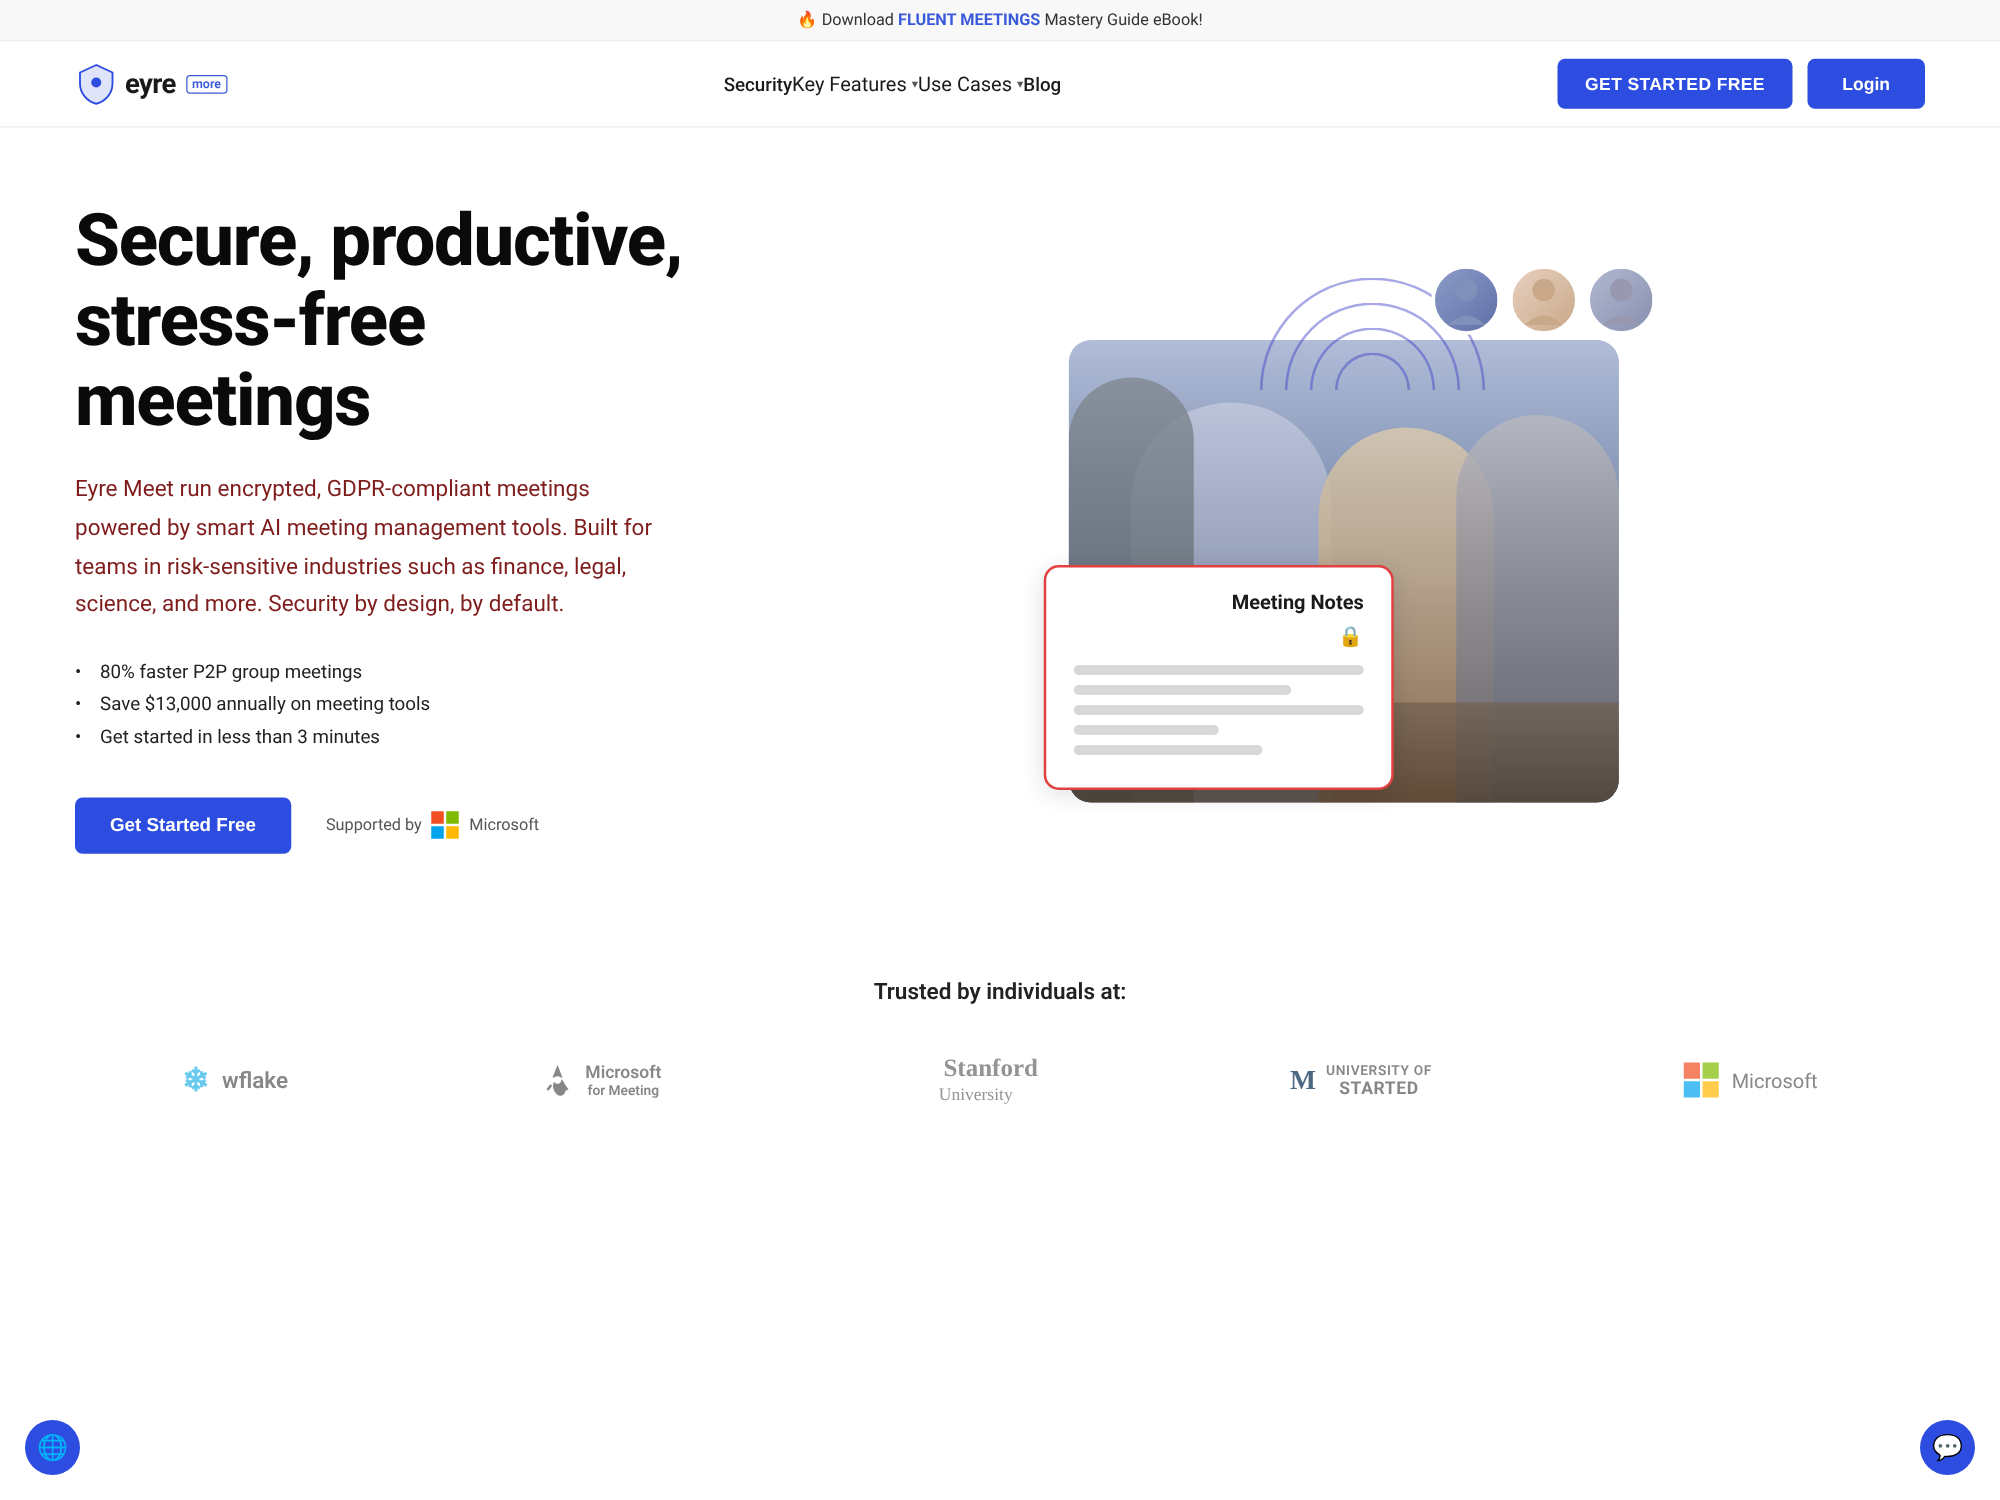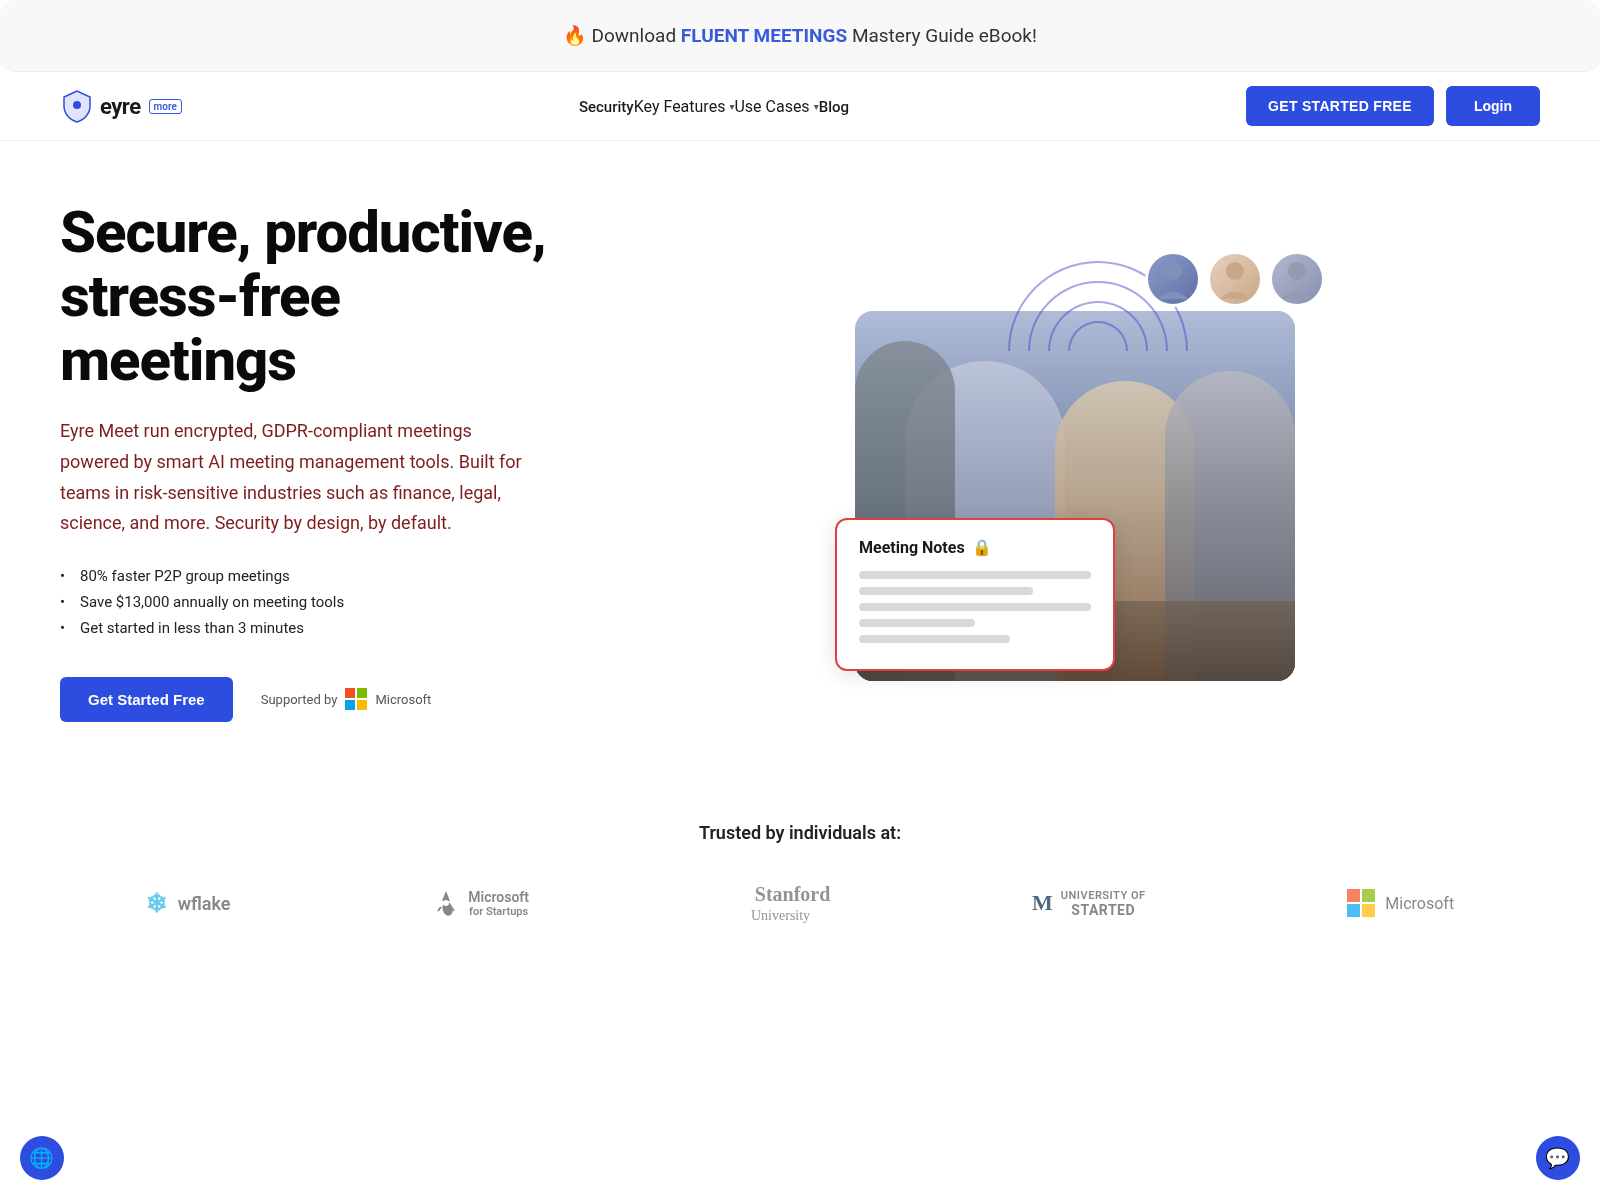--- a/index.html
+++ b/index.html
@@ -2,25 +2,24 @@
 <html><head>
   <meta charset="utf-8">
   <style>
     * { margin: 0; padding: 0; box-sizing: border-box; }
     body { font-family: -apple-system, BlinkMacSystemFont, 'Segoe UI', Roboto, sans-serif; background: #fff; color: #1a1a1a; overflow-x: hidden; }
 
     
     .top-banner {
       background: #f8f8f8;
       text-align: center;
-      padding: 24px 16px;
-      font-size: 19px;
+      padding: 8px 16px;
+      font-size: 13px;
       color: #333;
       border-bottom: 1px solid #eee;
-      border-radius: 15px;
     }
     .top-banner .highlight { color: #3a5bd9; font-weight: 700; }
 
     
     nav {
       display: flex;
       align-items: center;
       justify-content: space-between;
       padding: 14px 60px;
       border-bottom: 1px solid #eee;
@@ -210,23 +209,24 @@
       background: #fff;
       border: 2px solid #e04040;
       border-radius: 12px;
       padding: 18px 22px;
       width: 280px;
       box-shadow: 0 4px 20px rgba(0,0,0,0.12);
       z-index: 10;
     }
     .meeting-notes-header {
       display: flex;
-      align-items: flex-start;
+      align-items: flex-end;
       gap: 8px;
       margin-bottom: 14px;
+      flex-direction: column;
     }
     .meeting-notes-title {
       font-size: 16px;
       font-weight: 700;
       color: #1a1a1a;
     }
     .lock-icon {
       color: #e04040;
       font-size: 16px;
     }
@@ -519,21 +519,21 @@
       <div style="display:flex; align-items:center; gap:8px;">
         <svg width="28" height="28" viewBox="0 0 28 28">
           <ellipse cx="14" cy="20" rx="5" ry="7" fill="#555" transform="rotate(-15,14,14)"></ellipse>
           <polygon points="14,2 18,12 10,12" fill="#555"></polygon>
           <circle cx="14" cy="14" r="3" fill="#fff"></circle>
           <line x1="9" y1="18" x2="6" y2="22" stroke="#555" stroke-width="2"></line>
           <line x1="19" y1="18" x2="22" y2="22" stroke="#555" stroke-width="2"></line>
         </svg>
         <div>
           <div style="font-size:14px; font-weight:600; color:#555;">Microsoft</div>
-          <div style="font-size:11px; color:#555;">for Startups</div>
+          <div style="font-size:11px; color:#555;">for Meeting</div>
         </div>
       </div>
     </div>
 
     <div class="logo-item" style="flex-direction:column; align-items:center; gap:2px;">
       <span class="stanford-text">Stanford</span>
       <span class="stanford-sub">University</span>
     </div>
 
     <div class="logo-item" style="gap:8px;">

